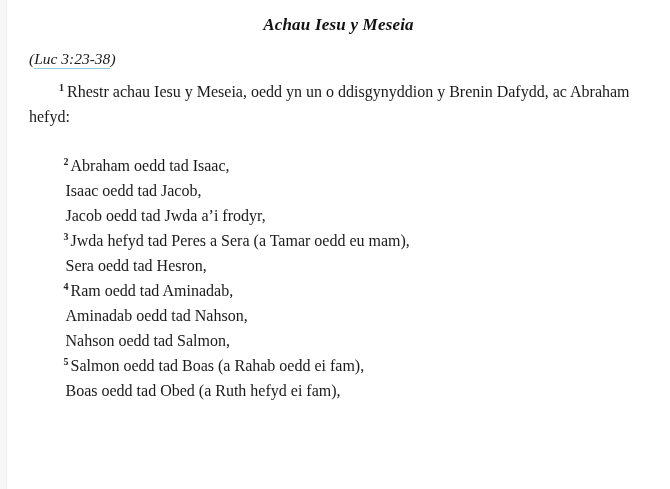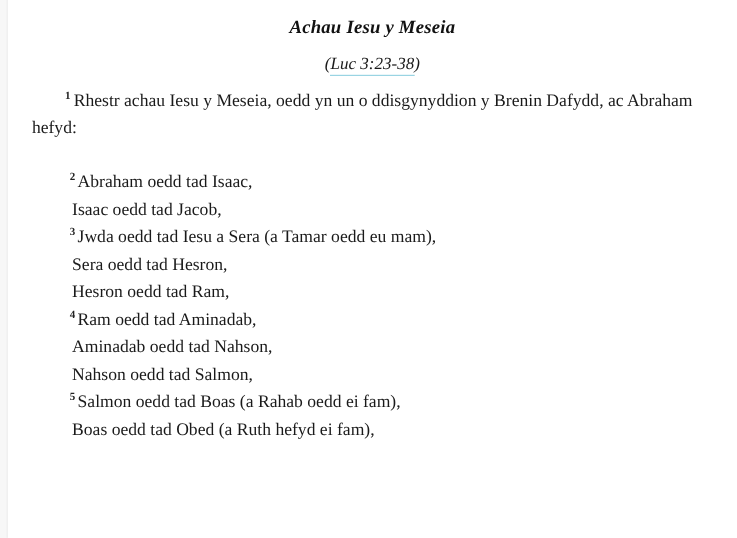--- a/index.html
+++ b/index.html
@@ -42,21 +42,21 @@
   .doc-title {
     text-align: center;
     font-size: 17px;
     font-weight: bold;
     font-style: italic;
     letter-spacing: 0.2px;
     margin: 5px 0 0 0;
     color: #111111;
   }
   .doc-subtitle {
-    text-align: center;
+    text-align: left;
     font-size: 15.5px;
     font-style: italic;
     margin: 15px 0 0 0;
     color: #1a1a1a;
   }
   .doc-subtitle .ref-link {
     text-decoration: none;
     color: #1a1a1a;
     border-bottom: 1px solid #8fd0e0;
     padding-bottom: 1px;
@@ -109,23 +109,23 @@
 
     <h1 class="doc-title">Achau Iesu y Meseia</h1>
 
     <div class="doc-subtitle"><span>(</span><a class="ref-link" href="#">Luc 3:23-38</a><span>)</span></div>
 
     <p class="para"><span class="vnum">1</span><span>Rhestr achau Iesu y Meseia, oedd yn un o ddisgynyddion y Brenin Dafydd, ac Abraham hefyd:</span></p>
 
     <ul class="verse-list">
       <li class="verse-line"><span class="vnum">2</span><span>Abraham oedd tad Isaac,</span></li>
       <li class="verse-line"><span class="vnum"></span><span>Isaac oedd tad Jacob,</span></li>
-      <li class="verse-line"><span class="vnum">3</span><span>Jwda oedd tad Iesu a Sera (a Tamar oedd eu mam),</span></li>
+      <li class="verse-line"><span class="vnum"></span><span>Jacob oedd tad Jwda a’i frodyr,</span></li>
+      <li class="verse-line"><span class="vnum">3</span><span>Jwda hefyd tad Peres a Sera (a Tamar oedd eu mam),</span></li>
       <li class="verse-line"><span class="vnum"></span><span>Sera oedd tad Hesron,</span></li>
-      <li class="verse-line"><span class="vnum"></span><span>Hesron oedd tad Ram,</span></li>
       <li class="verse-line"><span class="vnum">4</span><span>Ram oedd tad Aminadab,</span></li>
       <li class="verse-line"><span class="vnum"></span><span>Aminadab oedd tad Nahson,</span></li>
       <li class="verse-line"><span class="vnum"></span><span>Nahson oedd tad Salmon,</span></li>
       <li class="verse-line"><span class="vnum">5</span><span>Salmon oedd tad Boas (a Rahab oedd ei fam),</span></li>
       <li class="verse-line"><span class="vnum"></span><span>Boas oedd tad Obed (a Ruth hefyd ei fam),</span></li>
     </ul>
 
   </div>
 </div>
 

